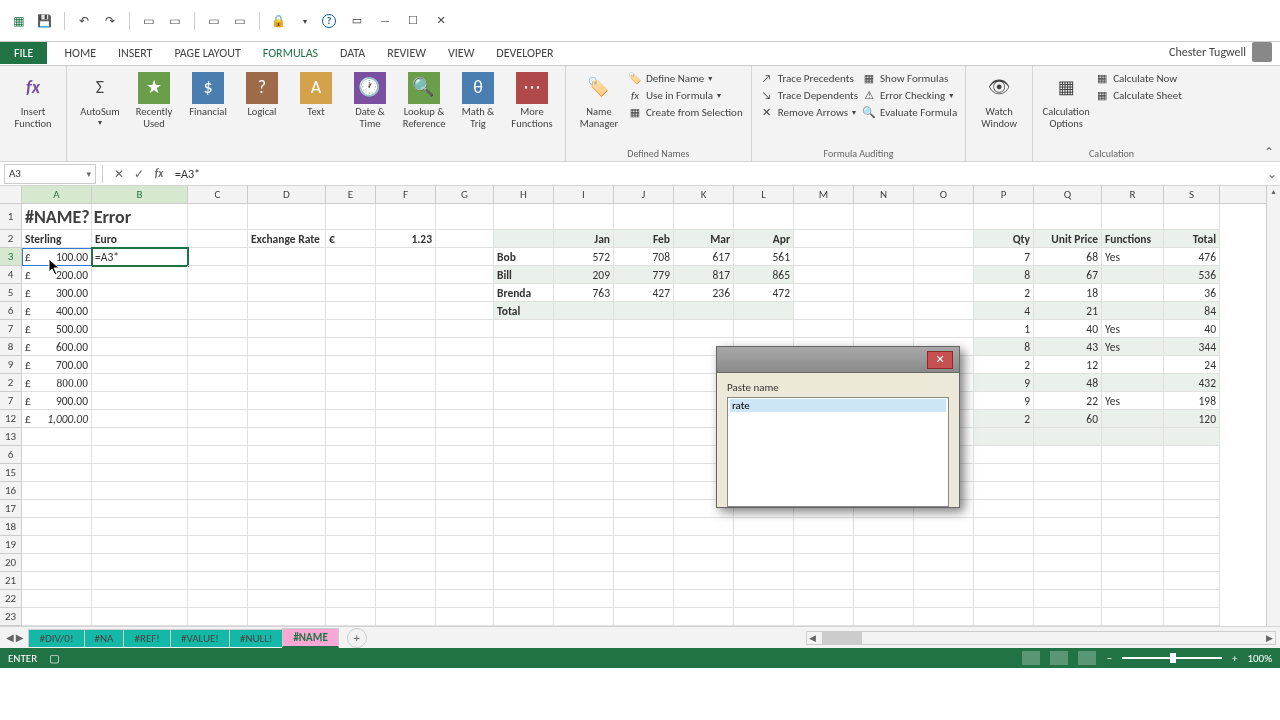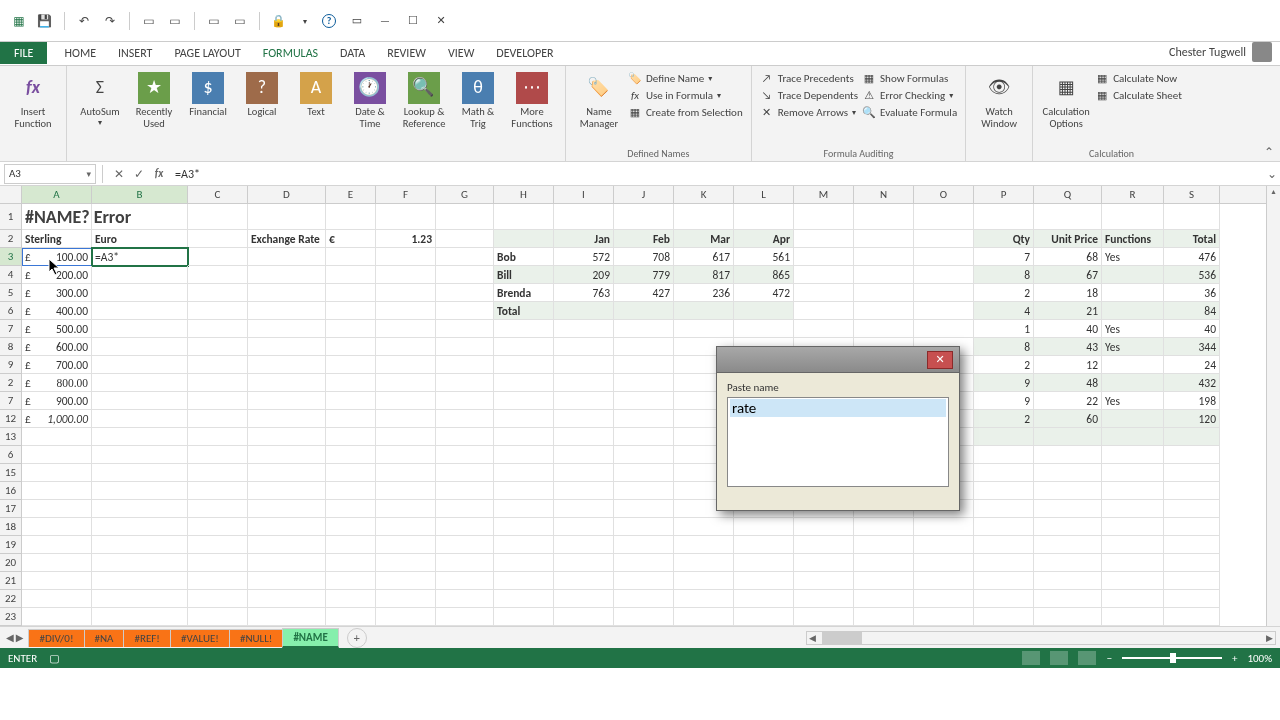--- a/index.html
+++ b/index.html
@@ -68,37 +68,37 @@
   .col-P { width:60px;} .col-Q { width:68px;} .col-R { width:62px;}
   .col-S { width:56px;}
   
   .active-edit { outline:2px solid #217346; outline-offset:-1px; background:#fff;}
   .blue-ref { outline:1px solid #3a76d6; outline-offset:-1px; }
   .cursor-arrow { position:absolute; width:14px; height:20px; pointer-events:none;}
   
   .sheet-tabs { height:22px; display:flex; align-items:center; background:#f3f3f3; border-top:1px solid #d4d4d4; font-size:11px;}
   .tab-nav { display:flex; gap:2px; padding:0 6px;}
   .tab-nav span { color:#666; font-size:10px;}
-  .stab { padding:2px 10px; border:1px solid #ccc; border-bottom:none; background:#f97316; color:#444; margin-left:-1px;}
-  .stab.active { background:#86efac; font-weight:bold; border-bottom:2px solid #217346; color:#217346;}
+  .stab { padding:2px 10px; border:1px solid #ccc; border-bottom:none; background:#14b8a6; color:#444; margin-left:-1px;}
+  .stab.active { background:#f9a8d4; font-weight:bold; border-bottom:2px solid #217346; color:#217346;}
   .add-sheet { width:20px; height:20px; border:1px solid #ccc; border-radius:50%; display:flex; align-items:center; justify-content:center; margin-left:8px; color:#666; font-size:12px;}
   .hscroll { margin-left:auto; flex:1; max-width:470px; height:14px; background:#f3f3f3; display:flex; align-items:center; border:1px solid #ccc; margin-right:4px;}
   .hscroll-thumb { height:12px; background:#ccc; width:40px; margin-left:4px;}
   
   .status-bar { height:20px; background:#217346; color:#fff; display:flex; align-items:center; padding:0 8px; font-size:11px;}
   .status-right { margin-left:auto; display:flex; align-items:center; gap:10px;}
   .view-btn { width:18px;height:14px; background:rgba(255,255,255,0.25); }
   .zoom-slider { width:100px; height:2px; background:#fff; position:relative;}
   .zoom-thumb { position:absolute; width:6px; height:10px; background:#fff; top:-4px; left:48px;}
   .dialog { position:absolute; left:716px; top:346px; width:244px; background:#ece9d8; border:1px solid #666; box-shadow:4px 4px 10px rgba(0,0,0,0.5);}
   .dlg-title { background: linear-gradient(180deg,#a8a8a8,#8a8a8a); height:26px; display:flex; align-items:center; padding:0 6px; color:#fff; font-size:11px; border-bottom:1px solid #666;}
   .dlg-close { margin-left:auto; background:#c75050; color:#fff; width:26px; height:18px; display:flex; align-items:center; justify-content:center; font-size:11px; border:1px solid #8a2a2a;}
-  .dlg-body { padding:8px 10px 23px 10px; }
+  .dlg-body { padding:8px 10px 0 10px; }
   .dlg-label { font-size:11px; color:#333; margin-bottom:3px;}
-  .dlg-list { border:1px solid #888; background:#fff; height:90px; font-size:15px; padding:1px 2px; overflow:auto;}
+  .dlg-list { border:1px solid #888; background:#fff; height:110px; font-size:11px; padding:1px 2px; overflow:auto;}
   .dlg-list-item { background:#cde6f7; padding:0 2px;}
   .dlg-buttons { display:flex; justify-content:flex-end; gap:10px; margin-top:10px;}
   .dlg-btn { min-width:70px; height:22px; border:1px solid #888; background:#f4f4f4; font-size:11px;}
   .stripe { background:#eaf1ea;}
   
   svg { display:block; }
 </style>
 </head>
 <body>
 

